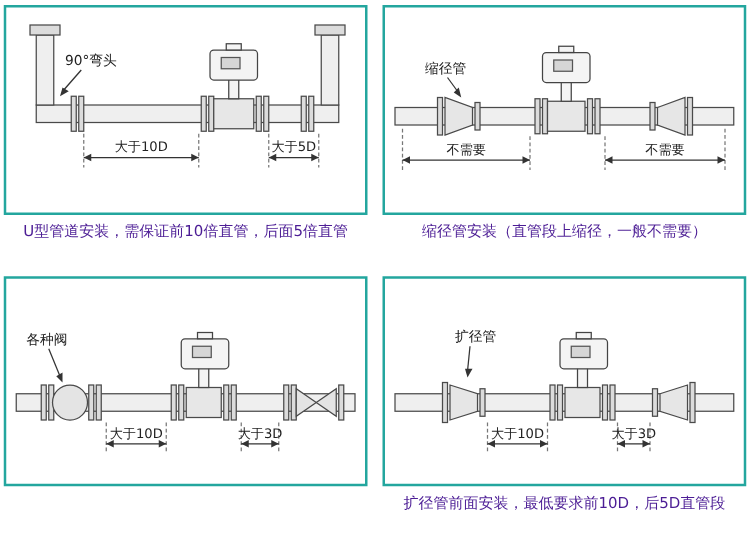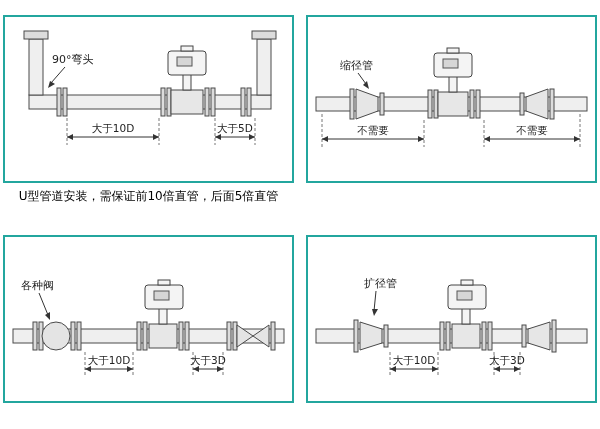--- a/index.html
+++ b/index.html
@@ -5,39 +5,39 @@
   :root { --accent: #23a69e; }
   * { box-sizing: border-box; }
   html, body { margin: 0; padding: 0; background: #ffffff; }
   body {
     width: 600px; height: 429px; overflow: hidden;
     font-family: "DejaVu Sans", "Liberation Sans", sans-serif;
     color: #222;
   }
   .page {
     width: 600px; height: 429px;
-    padding: 15px 3px 0 3px;
+    padding: 4px 3px 0 3px;
     display: grid;
     grid-template-columns: 1fr 1fr;
     column-gap: 12px;
     row-gap: 8px;
   }
   .cell { display: flex; flex-direction: column; }
   .box {
     border: 2px solid var(--accent);
     background: #ffffff;
     height: 168px;
     overflow: hidden;
   }
   .box svg { width: 100%; height: 100%; display: block; }
   .caption {
     text-align: center;
     font-size: 12px;
     line-height: 1.45;
-    color: #000000;
+    color: #4c1d95;
     margin-top: 5px;
     white-space: nowrap;
   }
   
   .pipe   { fill: #efefef; stroke: #4a4a4a; stroke-width: 1; }
   .flange { fill: #dcdcdc; stroke: #4a4a4a; stroke-width: 1; }
   .cone   { fill: #e6e6e6; stroke: #4a4a4a; stroke-width: 1; }
   .mbody  { fill: #e7e7e7; stroke: #4a4a4a; stroke-width: 1; }
   .head   { fill: #f4f4f4; stroke: #444;    stroke-width: 1; }
   .disp   { fill: #d6d6d6; stroke: #555;    stroke-width: 1; }
@@ -150,20 +150,21 @@
         <g>
           <line class="extline" x1="176" y1="103" x2="176" y2="130"></line>
           <line class="extline" x1="272" y1="97" x2="272" y2="130"></line>
           <line class="dimline" x1="176" y1="122" x2="272" y2="122"></line>
           <polygon class="arrow" points="176,122 182,119 182,125"></polygon>
           <polygon class="arrow" points="272,122 266,119 266,125"></polygon>
           <text class="dimt" x="224" y="117" text-anchor="middle">不需要</text>
         </g>
       </svg>
     </div>
+    <div class="caption">缩径管安装（直管段上缩径，一般不需要）</div>
   </div>
 
   <div class="cell">
     <div class="box">
       <svg viewBox="0 0 287 164" preserveAspectRatio="xMidYMid meet">
         <g>
           <rect class="pipe" x="8" y="92" width="271" height="14"></rect>
         </g>
         <g>
           <rect class="flange" x="28" y="85" width="4" height="28"></rect>
@@ -260,15 +261,16 @@
         <g>
           <line class="extline" x1="186" y1="115" x2="186" y2="140"></line>
           <line class="extline" x1="212" y1="115" x2="212" y2="140"></line>
           <line class="dimline" x1="186" y1="132" x2="212" y2="132"></line>
           <polygon class="arrow" points="186,132 192,129 192,135"></polygon>
           <polygon class="arrow" points="212,132 206,129 206,135"></polygon>
           <text class="dimt" x="199" y="127" text-anchor="middle">大于3D</text>
         </g>
       </svg>
     </div>
+    <div class="caption">扩径管前面安装，最低要求前10D，后5D直管段</div>
   </div>
 
 </div>
 
 </body></html>

